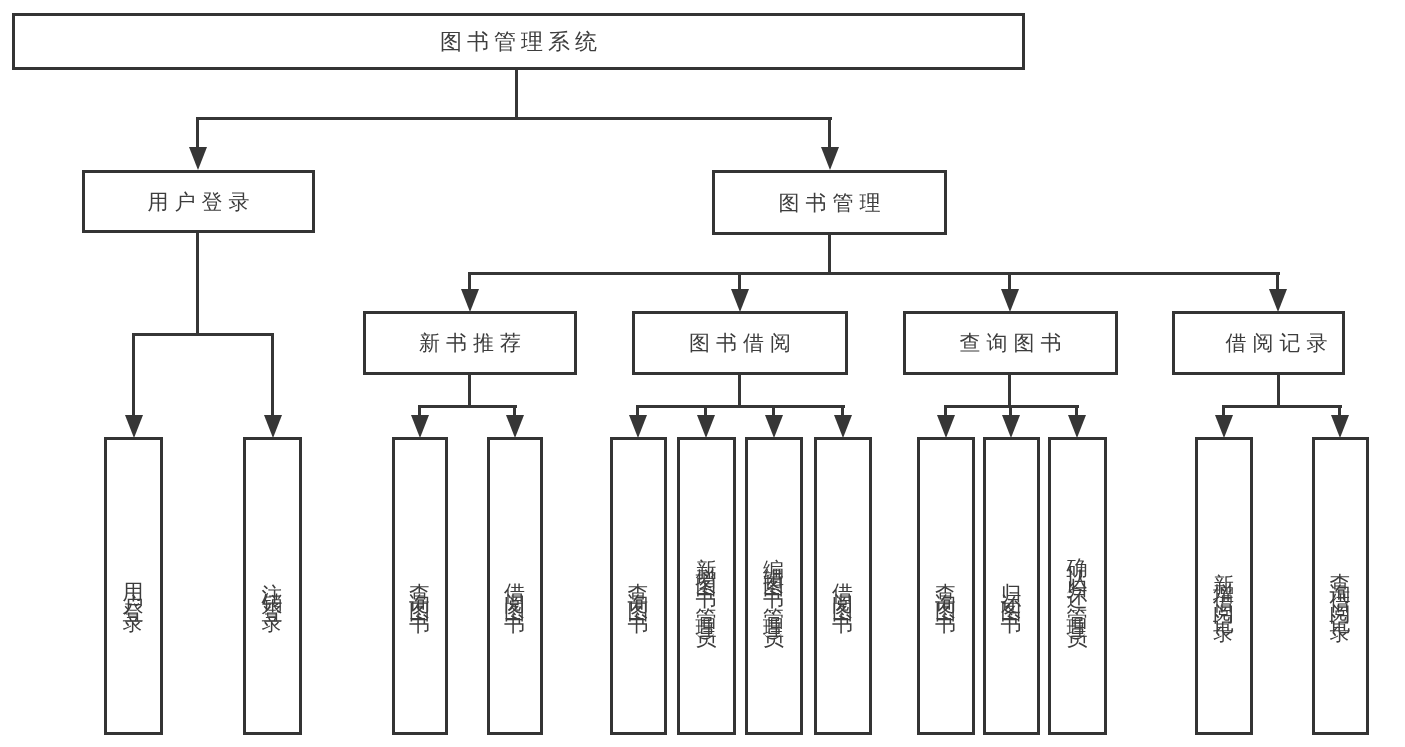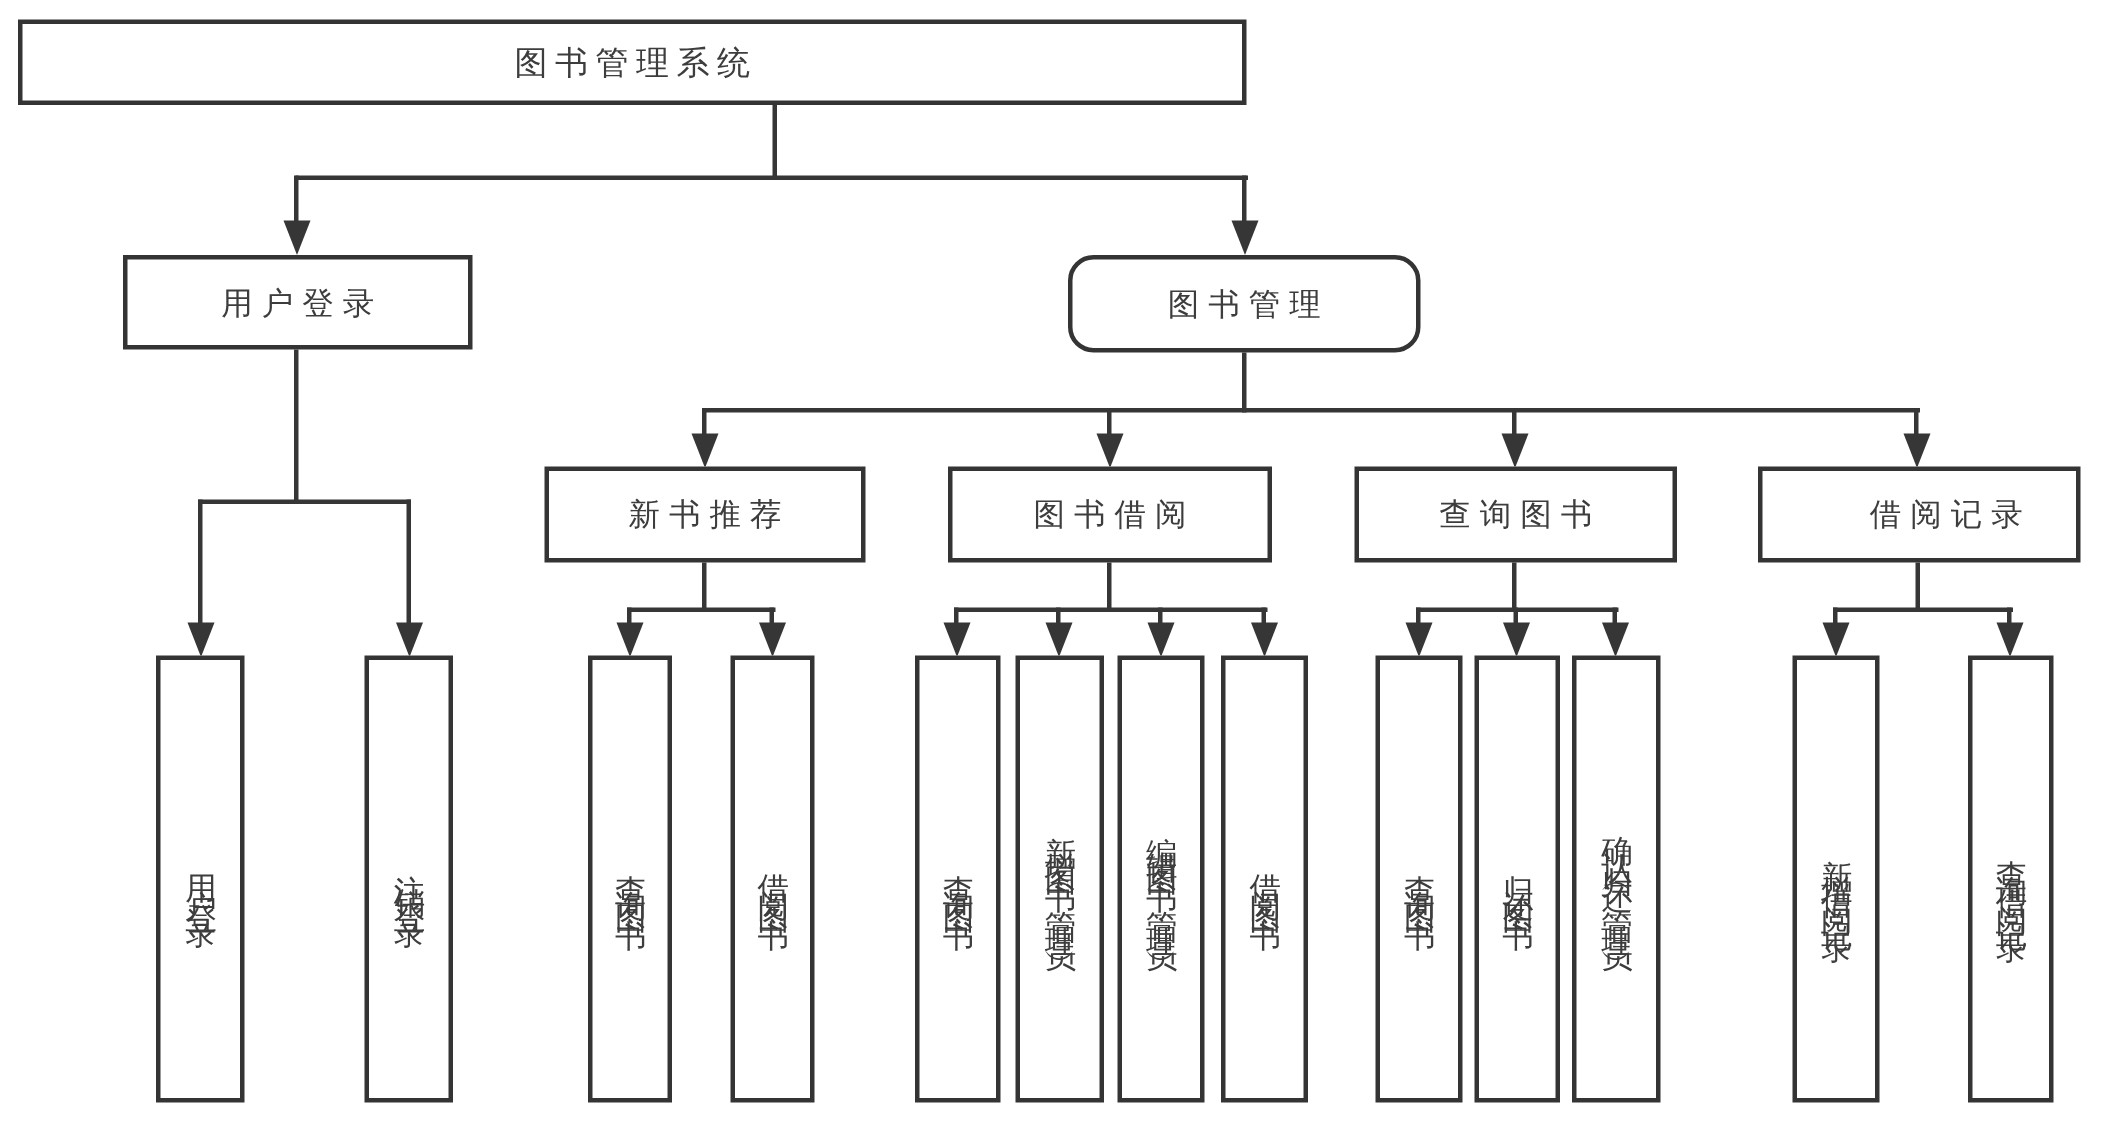--- a/index.html
+++ b/index.html
@@ -60,35 +60,35 @@
     letter-spacing: 1px;
     white-space: nowrap;
     z-index: 10;
   }
 </style>
 </head>
 <body>
 
 <div id="canvas">
 
-  <div class="box hbox root" style="left:12px; top:13px; width:819px; height:57px;">
+  <div class="box hbox root" style="left:12px; top:13px; width:1013px; height:57px;">
     <span>图书管理系统</span>
   </div>
 
   <div class="ln v" style="left:515px; top:70px; height:50px;"></div>
   <div class="ln h" style="left:197px; top:117px; width:635px;"></div>
   <div class="ln v" style="left:196px; top:117px; height:34px;"></div>
   <div class="arrow" style="left:189px; top:147px;"></div>
   <div class="ln v" style="left:828px; top:117px; height:34px;"></div>
   <div class="arrow" style="left:821px; top:147px;"></div>
 
   <div class="box hbox" style="left:82px; top:170px; width:233px; height:63px;">
     <span>用户登录</span>
   </div>
-  <div class="box hbox" style="left:712px; top:170px; width:235px; height:65px;border-radius:17px;">
+  <div class="box hbox" style="left:712px; top:170px; width:235px; height:65px;">
     <span>图书管理</span>
   </div>
 
   <div class="ln v" style="left:196px; top:233px; height:103px;"></div>
   <div class="ln h" style="left:132px; top:333px; width:142px;"></div>
   <div class="ln v" style="left:132px; top:333px; height:84px;"></div>
   <div class="arrow" style="left:125px; top:415px;"></div>
   <div class="ln v" style="left:271px; top:333px; height:84px;"></div>
   <div class="arrow" style="left:264px; top:415px;"></div>
 
@@ -105,21 +105,21 @@
 
   <div class="box hbox" style="left:632px; top:311px; width:216px; height:64px;">
     <span>图书借阅</span>
   </div>
   <div class="box hbox" style="left:363px; top:311px; width:214px; height:64px;">
     <span>新书推荐</span>
   </div>
   <div class="box hbox" style="left:903px; top:311px; width:215px; height:64px;">
     <span>查询图书</span>
   </div>
-  <div class="box hbox" style="left:1172px; top:311px; width:215px; height:64px;padding-left:36px;">
+  <div class="box hbox" style="left:1172px; top:311px; width:173px; height:64px;padding-left:36px;">
     <span>借阅记录</span>
   </div>
 
   <div class="ln v" style="left:468px; top:375px; height:32px;"></div>
   <div class="ln h" style="left:418px; top:405px; width:99px;"></div>
   <div class="ln v" style="left:418px; top:405px; height:13px;"></div>
   <div class="arrow" style="left:411px; top:415px;"></div>
   <div class="ln v" style="left:513px; top:405px; height:13px;"></div>
   <div class="arrow" style="left:506px; top:415px;"></div>
 

